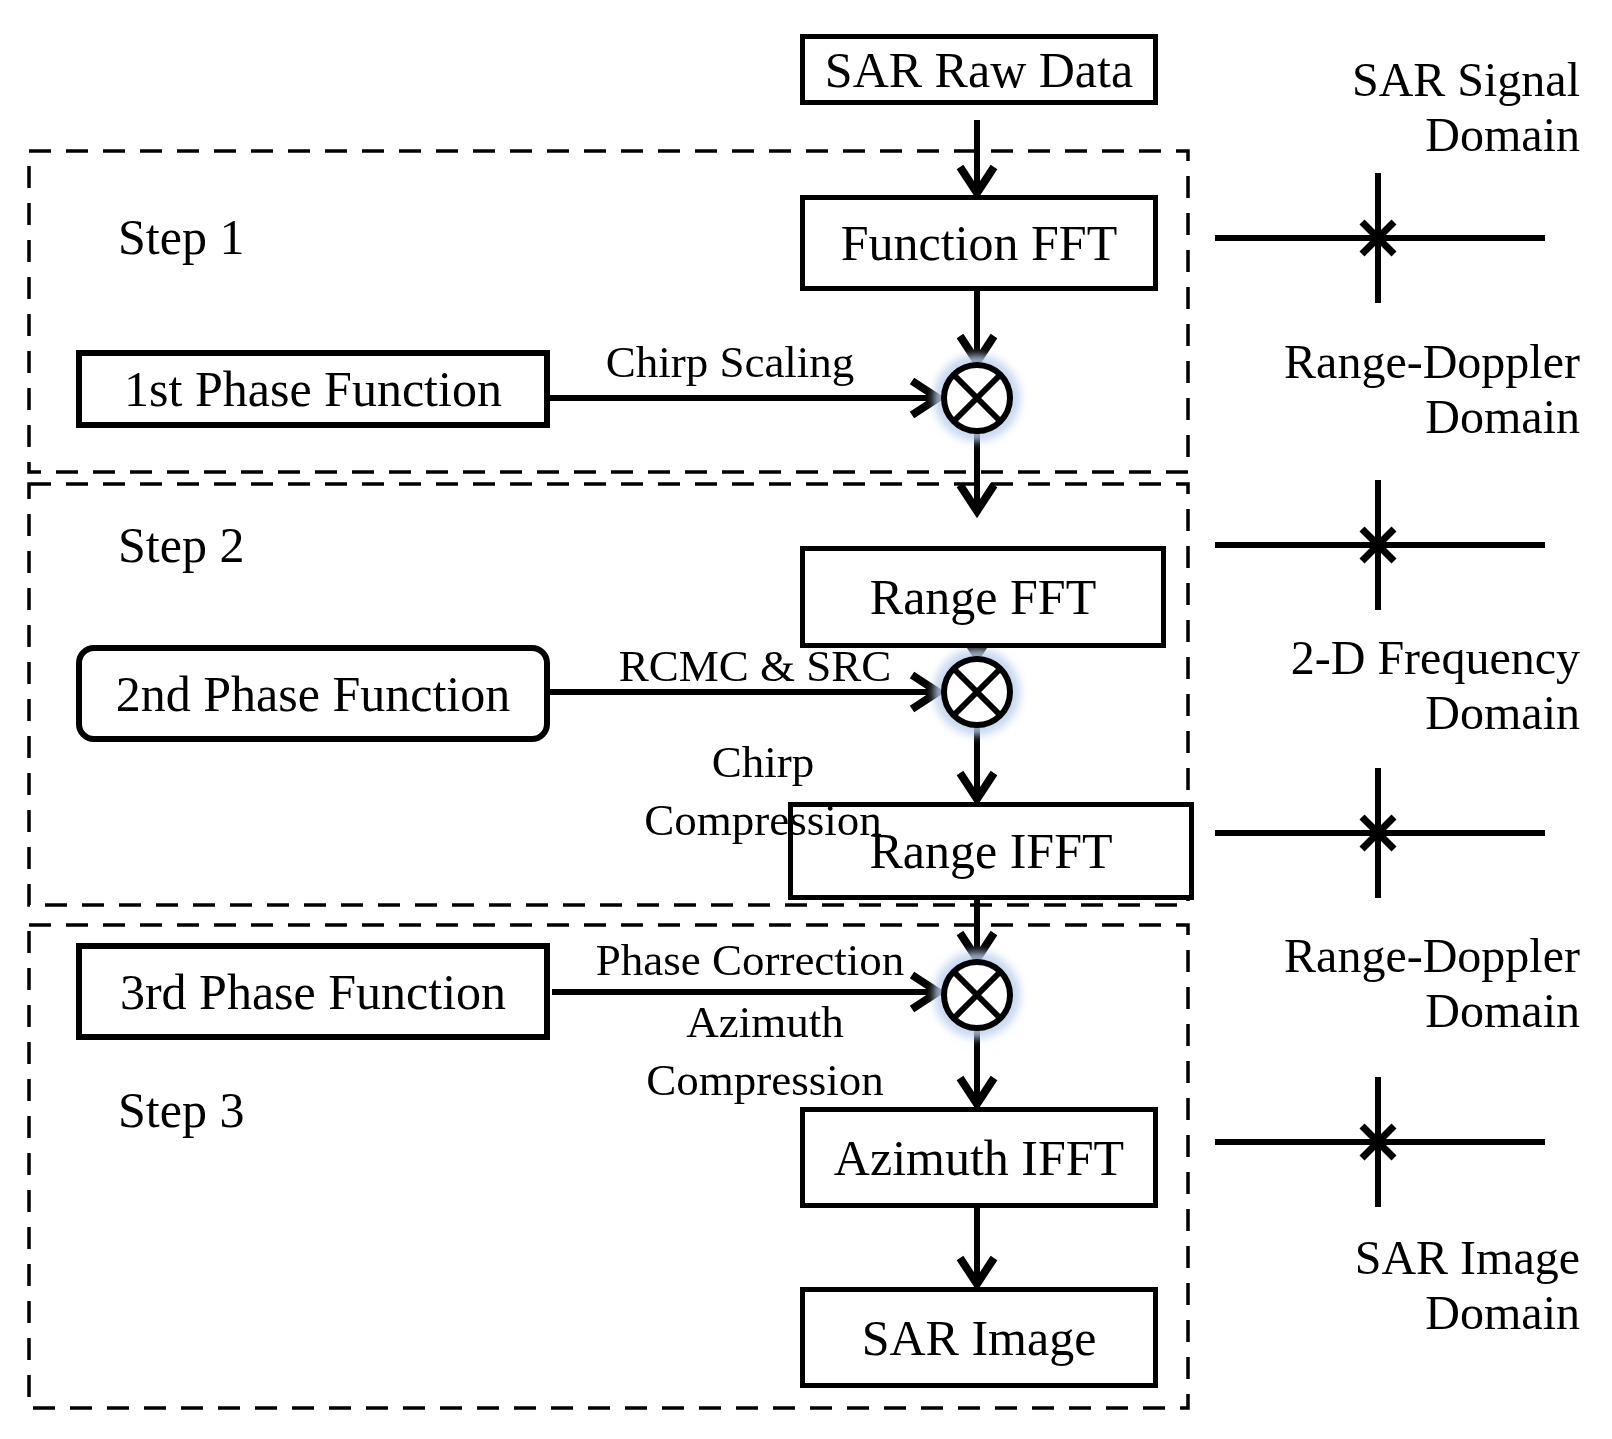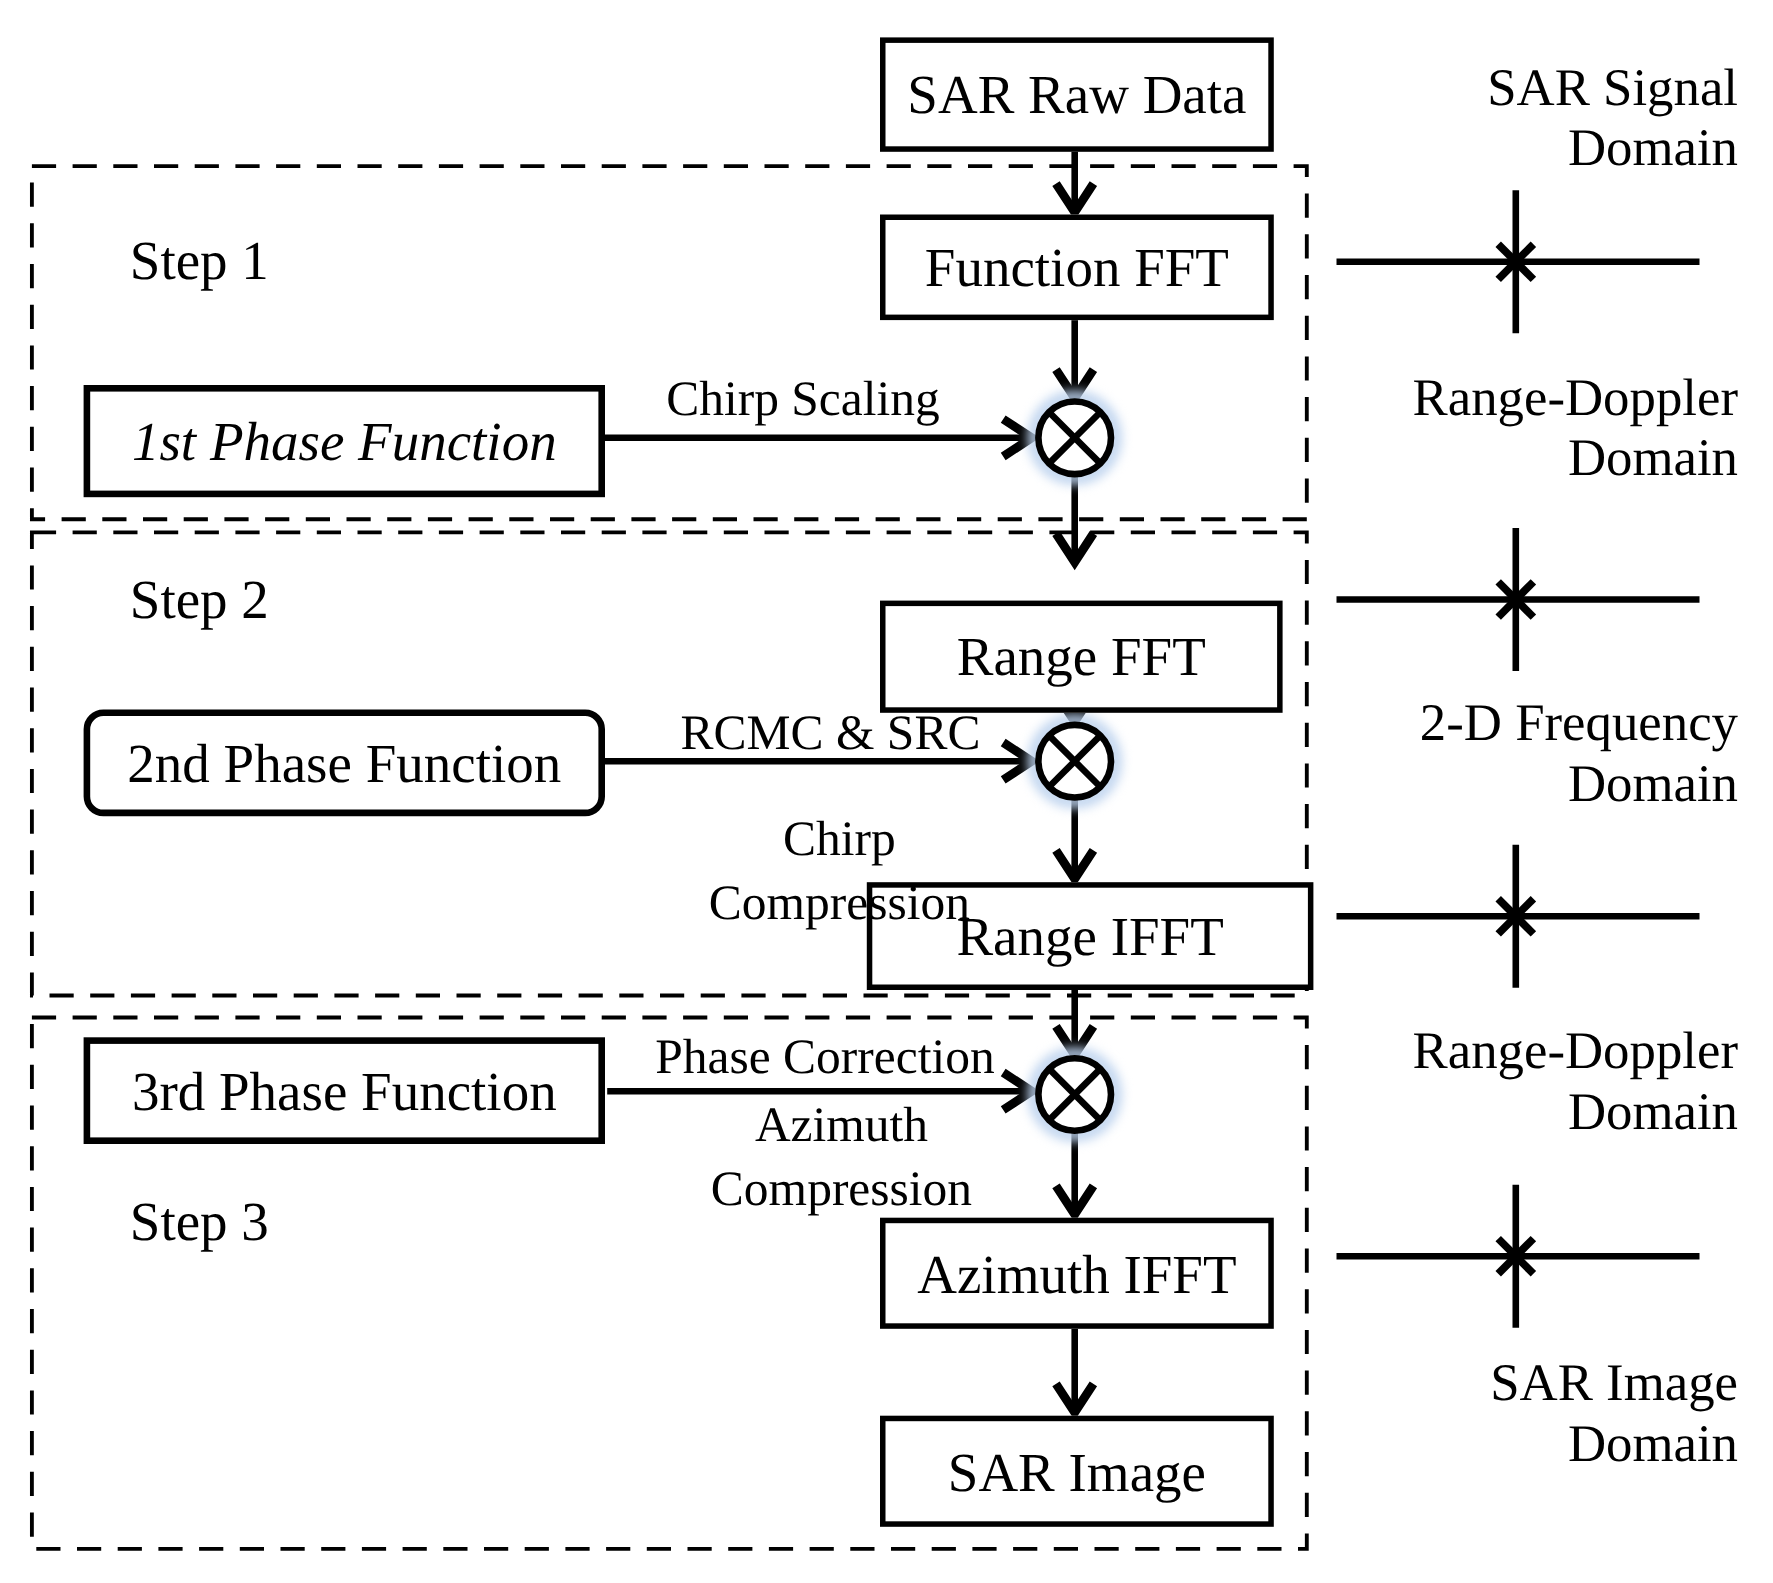--- a/index.html
+++ b/index.html
@@ -128,33 +128,33 @@
       <line x1="1394" y1="817" x2="1362" y2="849" stroke-width="7"></line>
     </g>
     <g stroke="#000">
       <line x1="1215" y1="1142" x2="1545" y2="1142" stroke-width="6"></line>
       <line x1="1378" y1="1077" x2="1378" y2="1207" stroke-width="6"></line>
       <line x1="1362" y1="1126" x2="1394" y2="1158" stroke-width="7"></line>
       <line x1="1394" y1="1126" x2="1362" y2="1158" stroke-width="7"></line>
     </g>
   </svg>
 
-  <div class="node" style="left:800px;top:34px;width:358px;height:104px;">SAR Raw Data</div>
+  <div class="node" style="left:800px;top:34px;width:358px;height:71px;">SAR Raw Data</div>
 
   <div class="node" style="left:800px;top:195px;width:358px;height:96px;">Function FFT</div>
 
   <div class="node" style="left:800px;top:513px;width:366px;height:102px;margin-top:33px;">Range FFT</div>
 
   <div class="node" style="left:788px;top:802px;width:406px;height:98px;">Range IFFT</div>
 
   <div class="node" style="left:800px;top:1107px;width:358px;height:101px;">Azimuth IFFT</div>
 
   <div class="node" style="left:800px;top:1287px;width:358px;height:101px;">SAR Image</div>
 
-  <div class="node left" style="left:76px;top:350px;width:474px;height:102px;font-style:italic;">1st Phase Function</div>
+  <div class="node left" style="left:76px;top:350px;width:474px;height:78px;">1st Phase Function</div>
 
   <div class="node left" style="left:76px;top:645px;width:474px;height:97px;border-radius:18px;">2nd Phase Function</div>
 
   <div class="node left" style="left:76px;top:943px;width:474px;height:97px;">3rd Phase Function</div>
 
   <div class="steplabel" style="left:118px;top:212px;">Step 1</div>
   <div class="steplabel" style="left:118px;top:520px;">Step 2</div>
   <div class="steplabel" style="left:118px;top:1085px;">Step 3</div>
 
   <div class="edgelabel" style="left:580px;top:638px;width:350px;">RCMC &amp; SRC</div>

